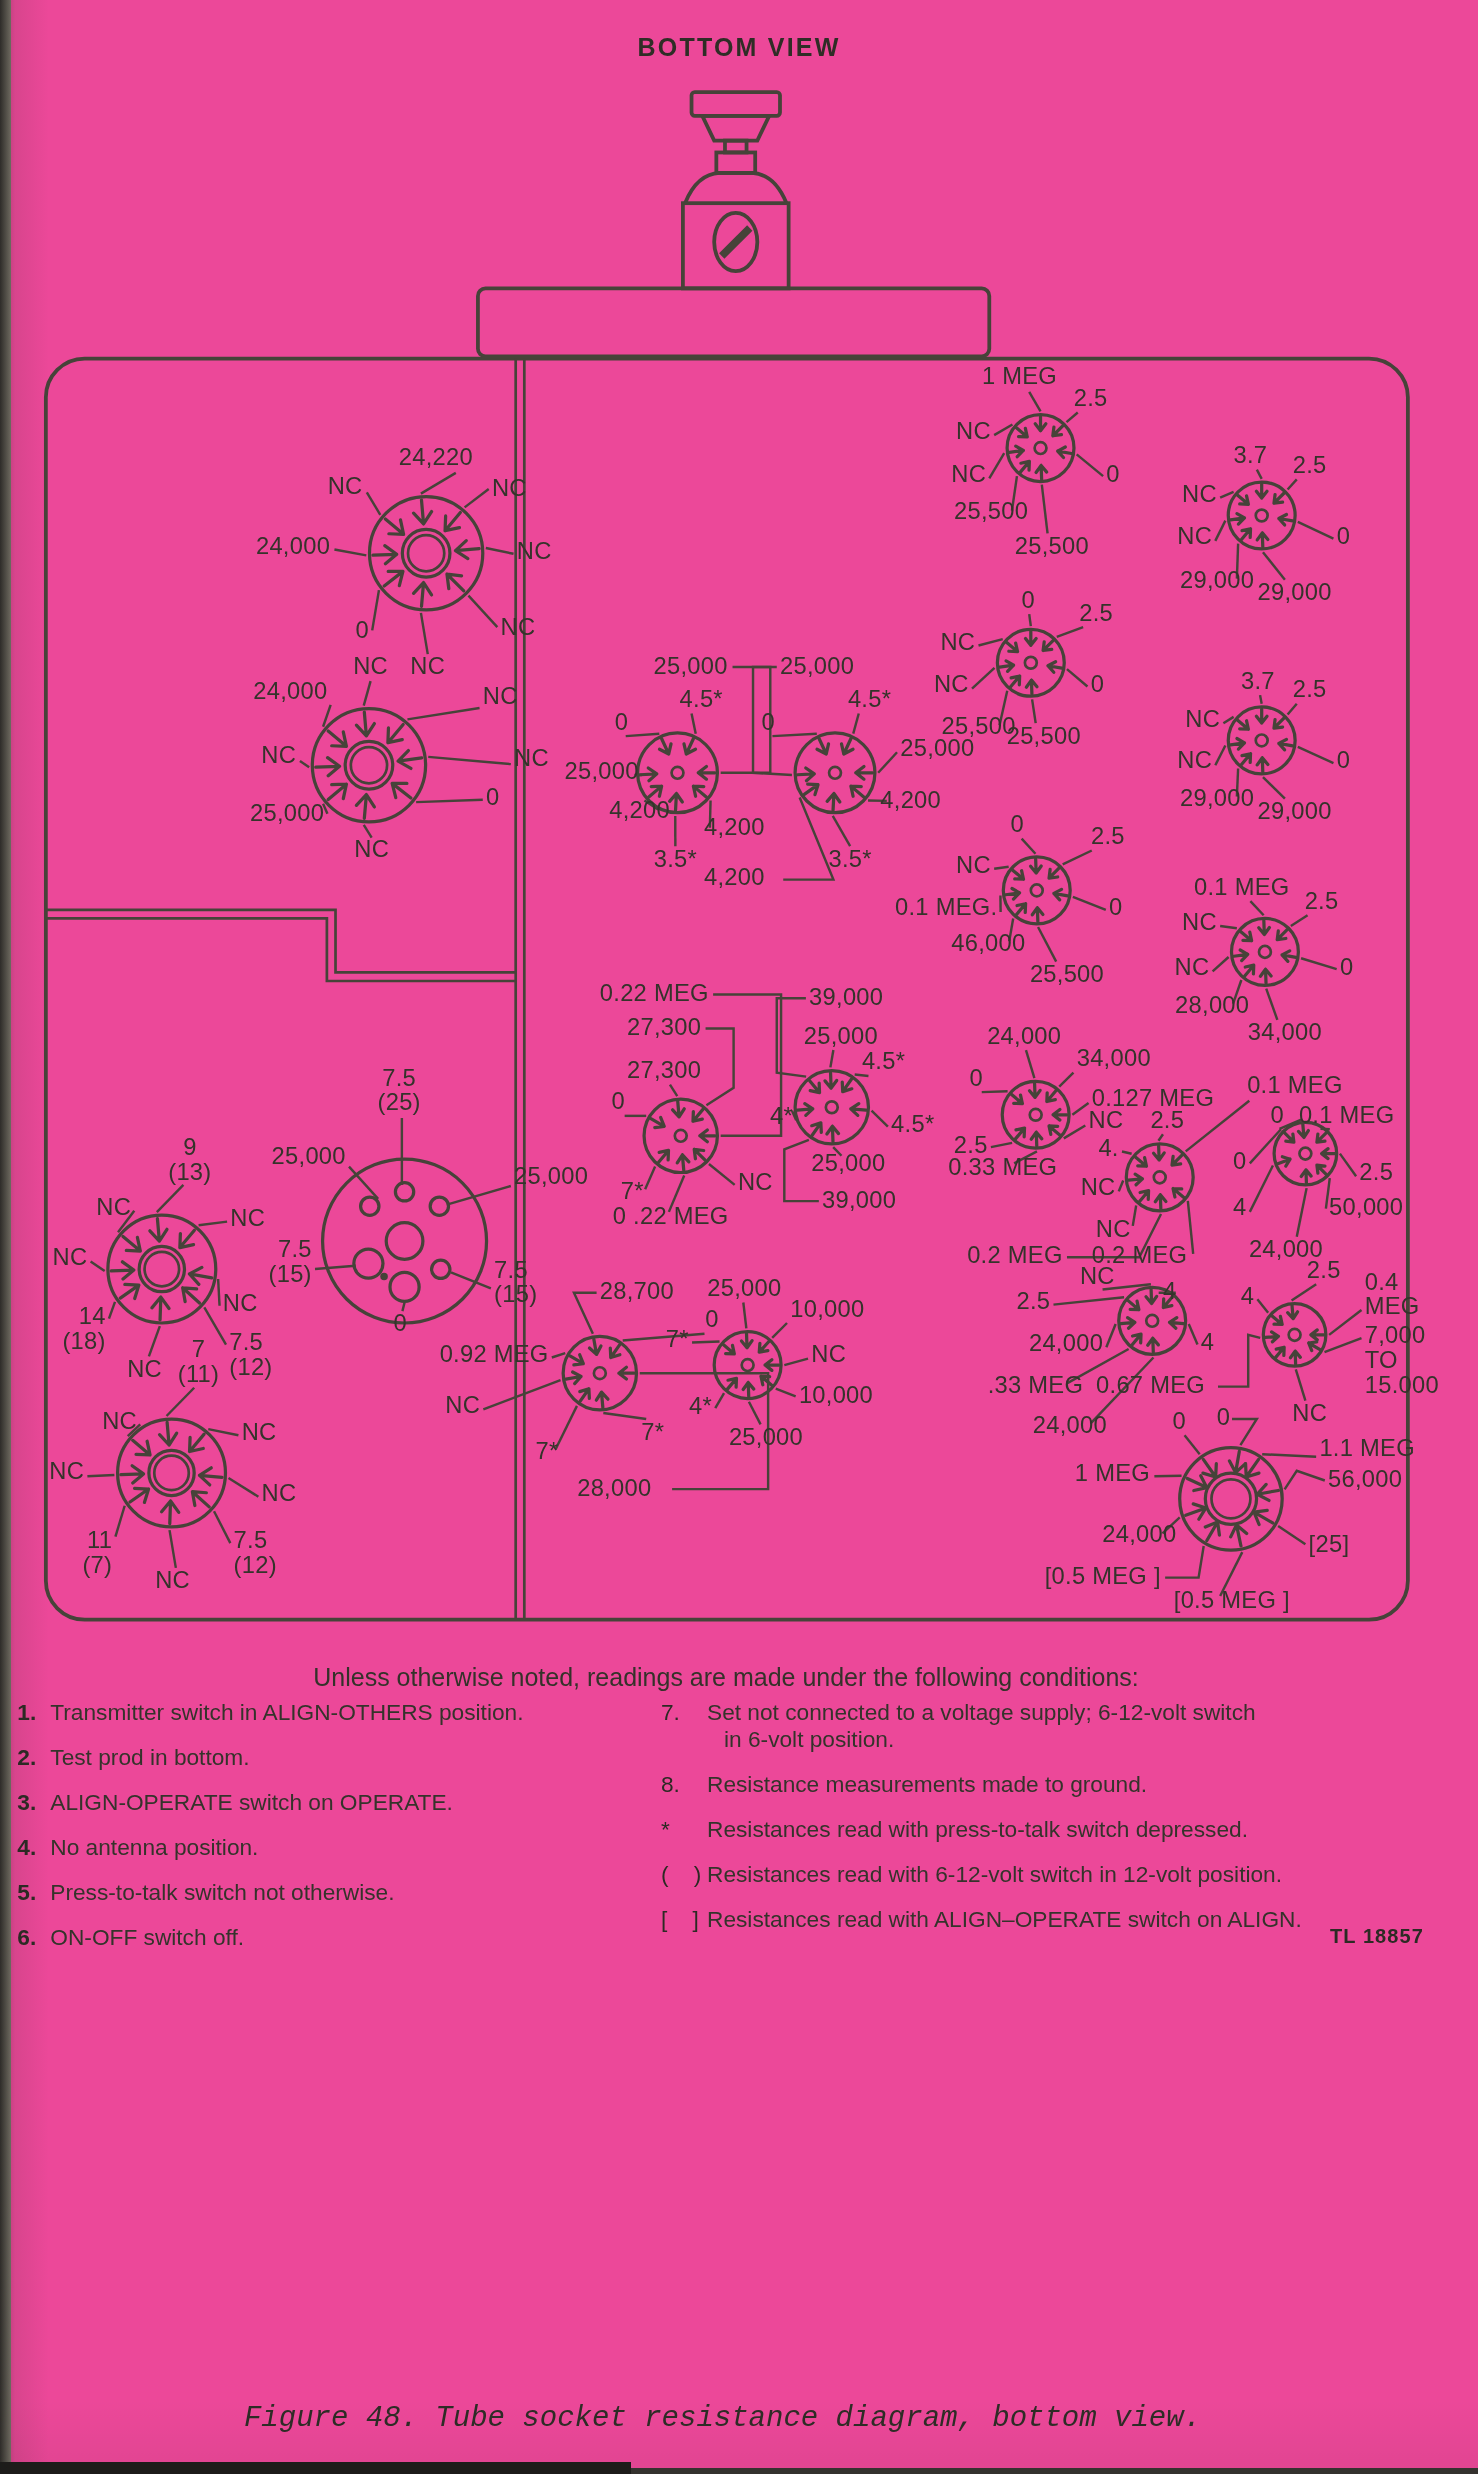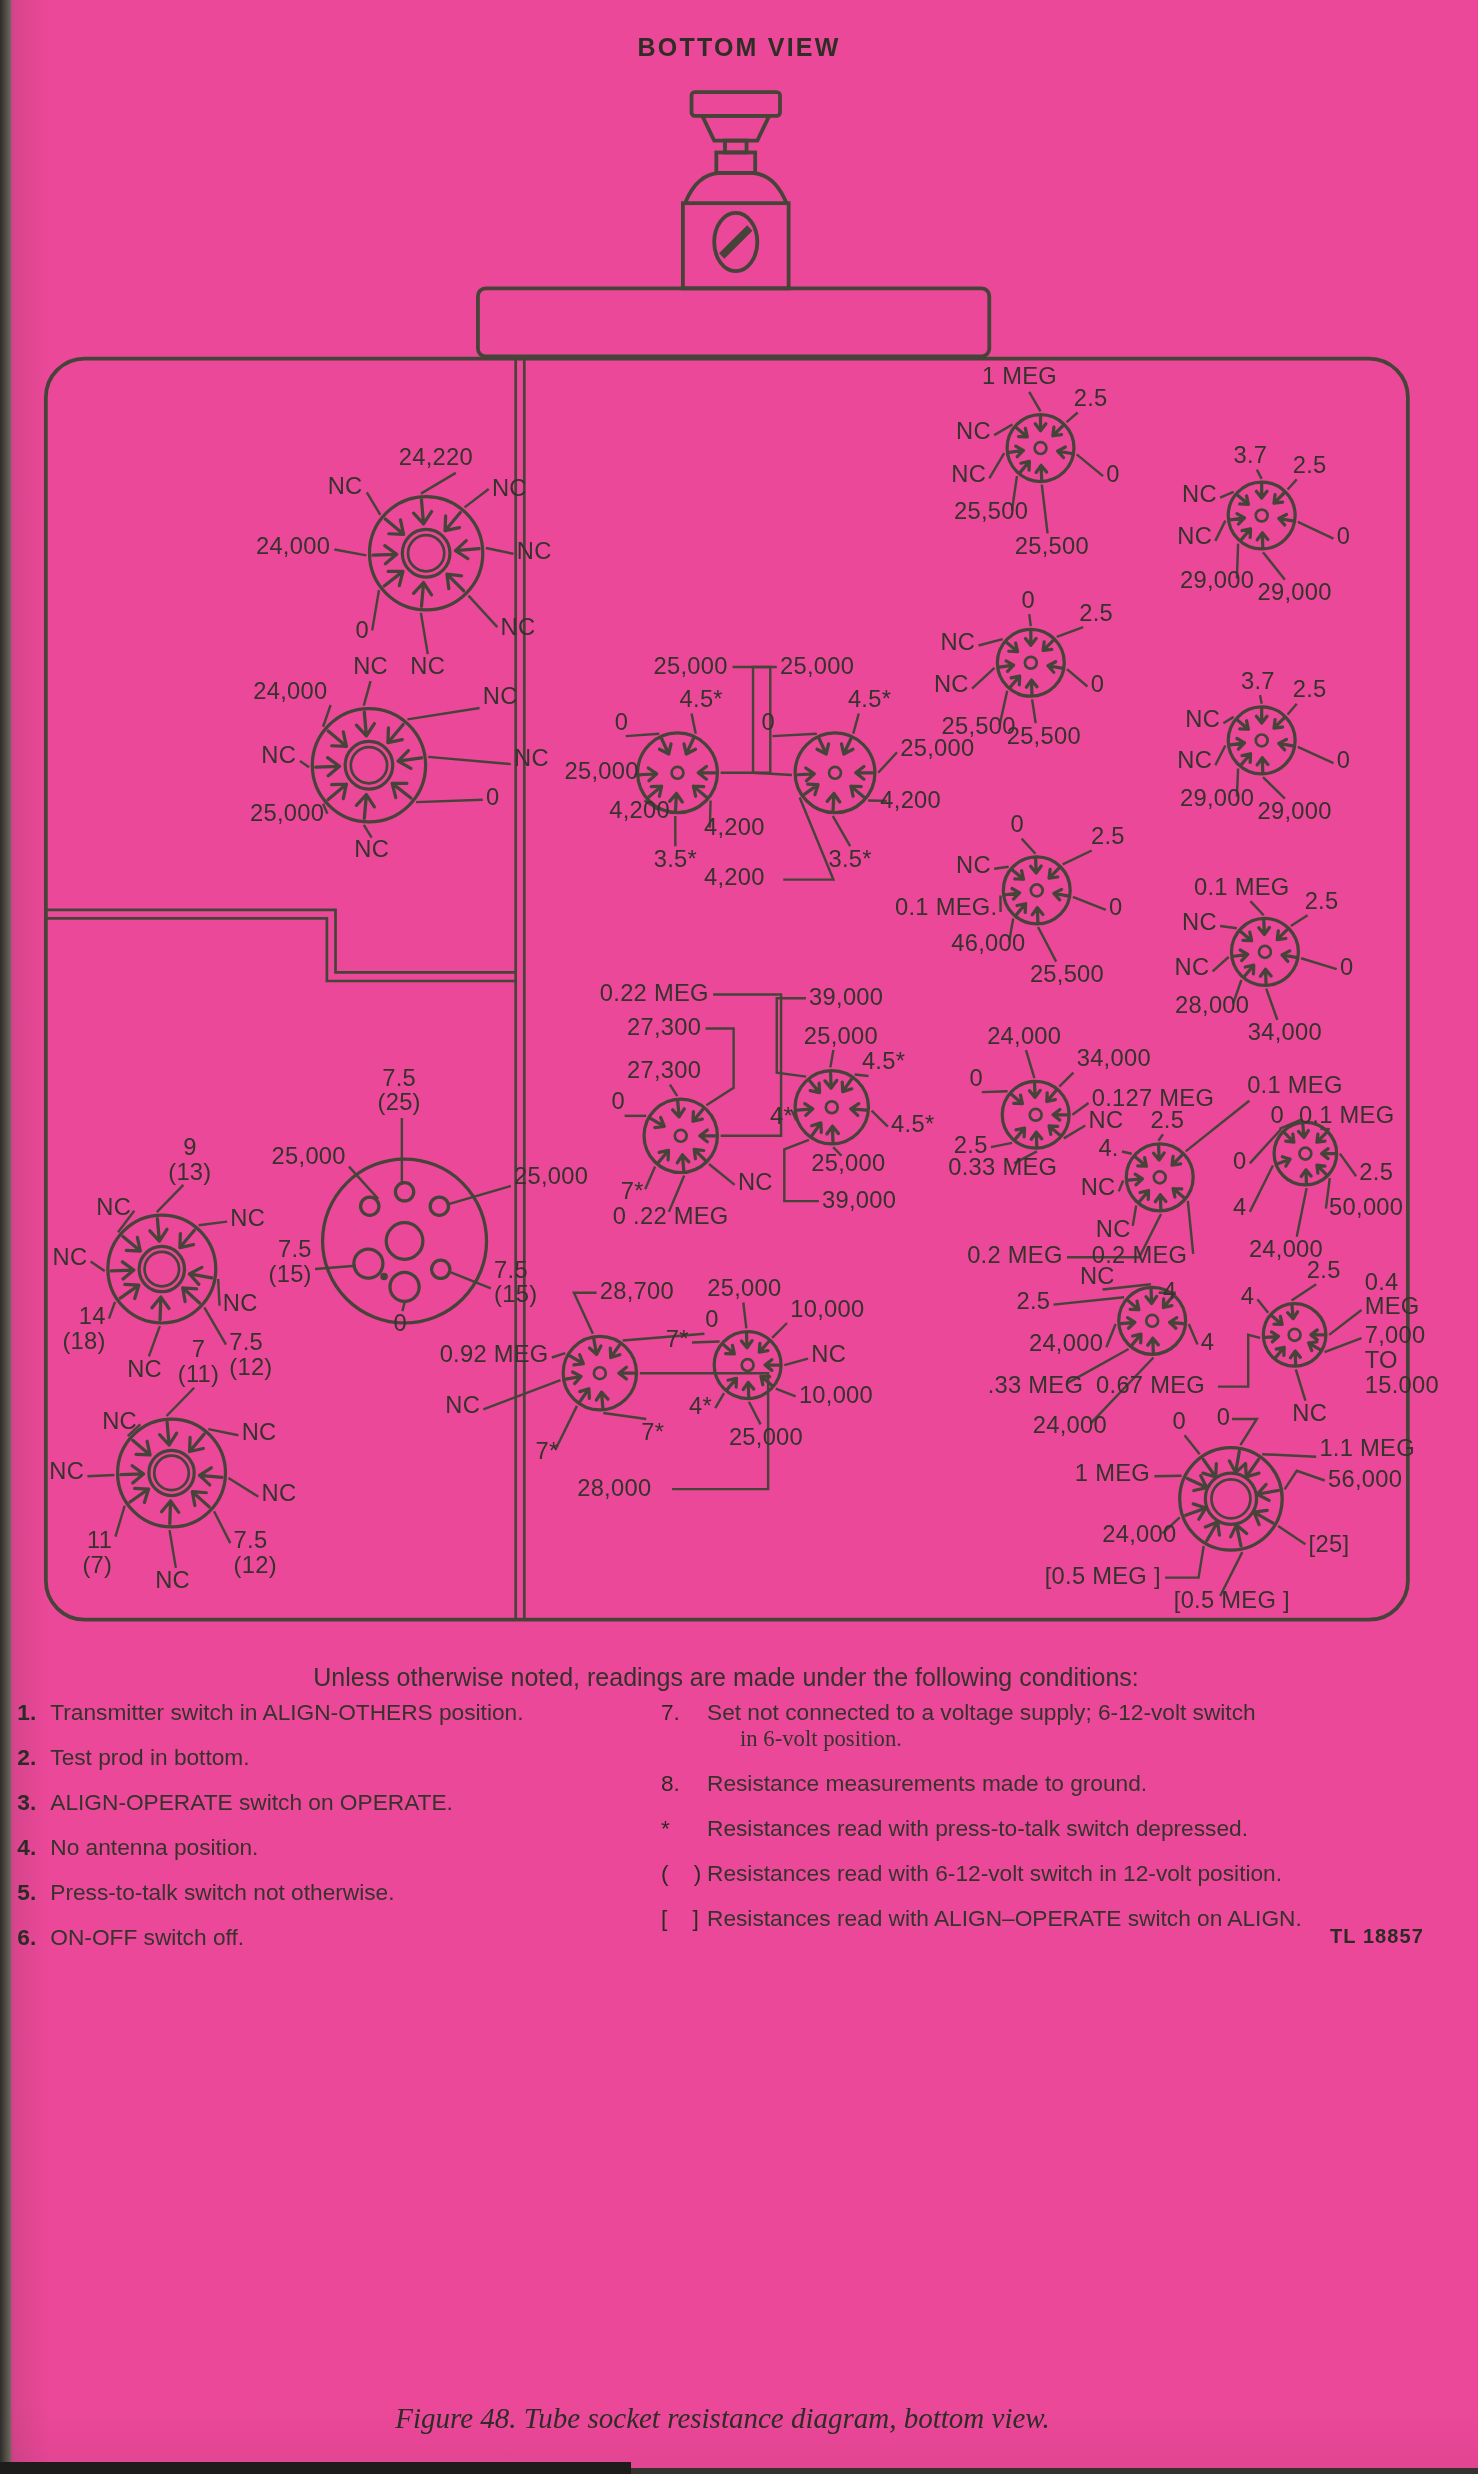--- a/index.html
+++ b/index.html
@@ -14,25 +14,25 @@
   svg text{font-family:"Liberation Sans",sans-serif;}
   .title{position:absolute;left:561px;top:33px;width:356px;text-align:center;
          font-size:25px;font-weight:700;letter-spacing:2.2px;color:#2f2d26;}
   .hdr{position:absolute;left:227px;top:1663px;width:998px;text-align:center;font-size:25px;color:#34322a;}
   .notes-left{position:absolute;left:17.3px;top:1699px;width:626px;font-size:22.7px;}
   .notes-right{position:absolute;left:661px;top:1699px;width:798px;font-size:22.7px;}
   .nrow{display:flex;margin-bottom:18px;}
   .nmark{flex:0 0 33px;font-weight:700;color:#2c2a24;}
   .notes-right .nmark{flex:0 0 46px;font-weight:400;}
   .ntext{flex:1;}
-  .ntext .l2{margin-left:33px;font-family:Liberation Serif, serif;}
+  .ntext .l2{margin-left:17px;}
   .tl{position:absolute;left:1122px;top:1925px;width:302px;text-align:right;
       font-size:20px;font-weight:700;letter-spacing:1.1px;color:#2c2a24;}
   .caption{position:absolute;left:183px;top:2402px;width:1079px;text-align:center;
-      font-family:Liberation Serif, serif;font-style:italic;font-size:29px;color:#2e2c26;}
+      font-family:Liberation Mono, monospace;font-style:italic;font-size:29px;color:#2e2c26;}
 </style>
 </head>
 <body>
 
 <div id="page">
   <div class="edge-left"></div>
   <div class="title">BOTTOM VIEW</div>
 
   <svg id="diagram" width="1478" height="2475" viewBox="0 0 2740 4587" style="position:absolute;left:0;top:0;">
       <rect x="85" y="664" width="2525" height="2338" rx="72" fill="none" stroke="#464339" stroke-width="7"></rect>

